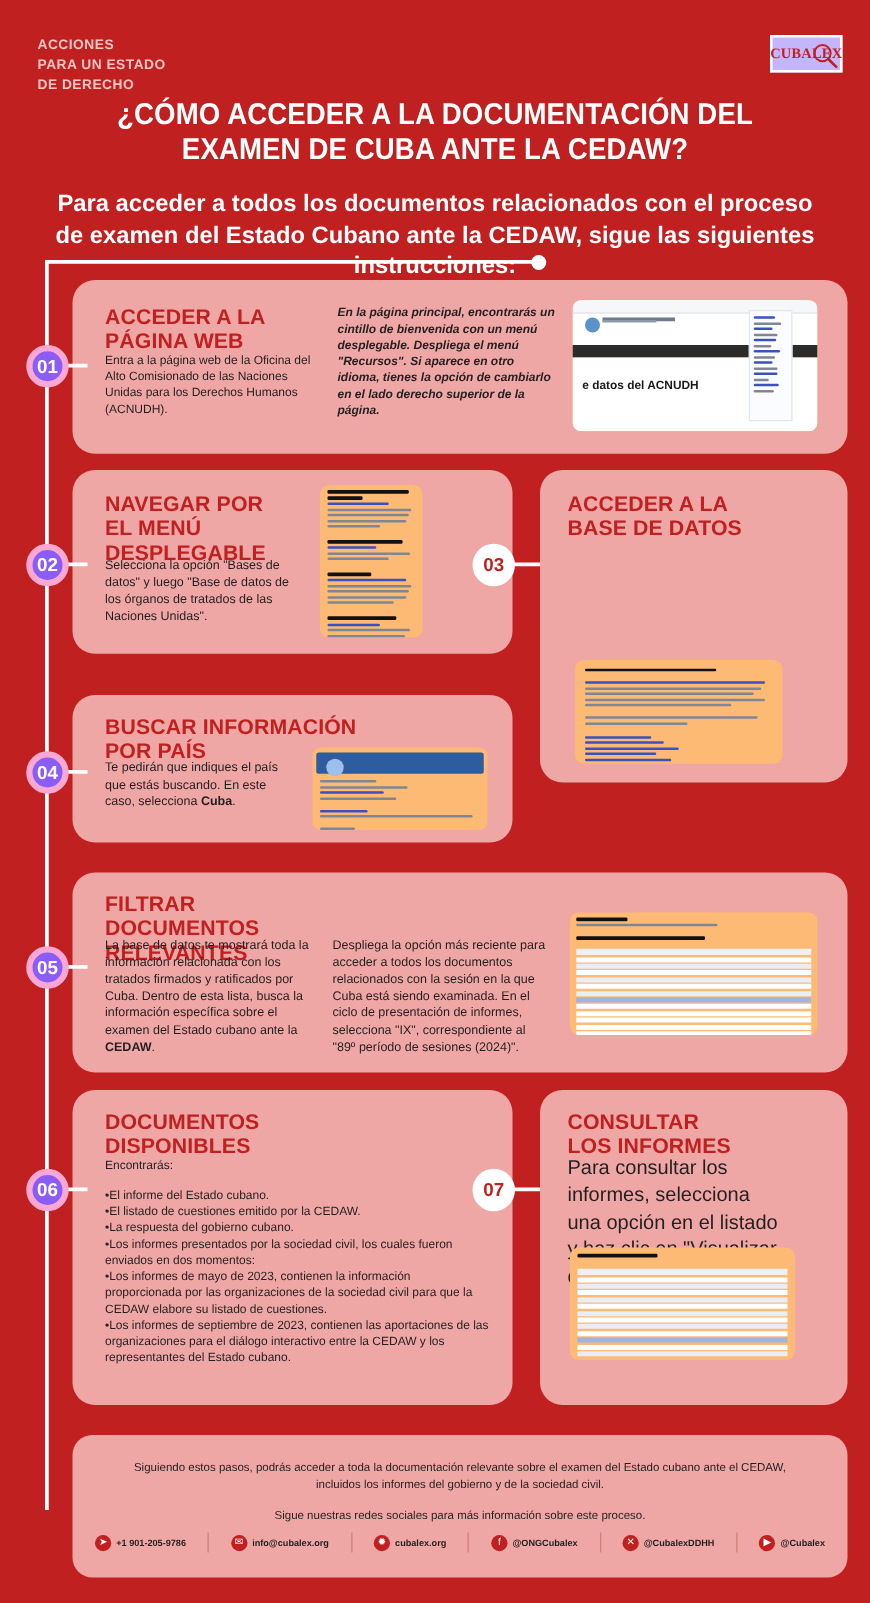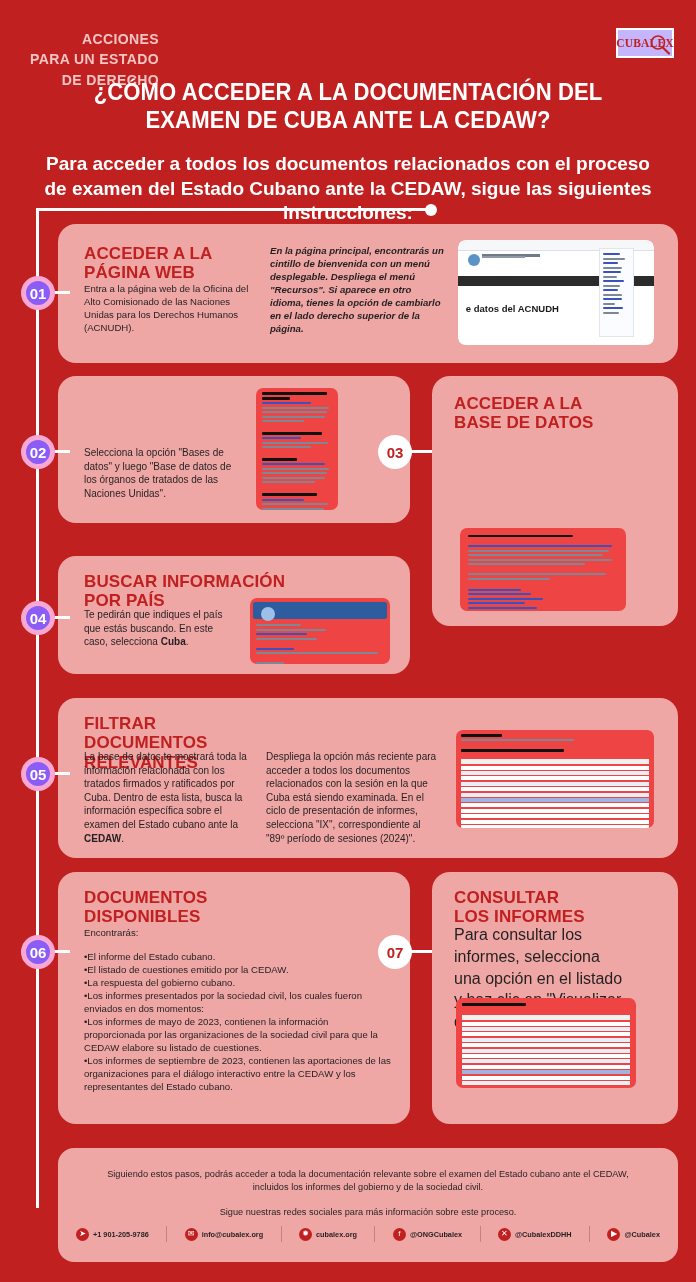--- a/index.html
+++ b/index.html
@@ -19,26 +19,25 @@
     height: 1282px;
     background: #C0201F;
   }
 
   
   .brand-tag {
     position: absolute;
     left: 30px;
     top: 29px;
     color: #F4C5C3;
-    font-size: 14px;
+    font-size: 11px;
     font-weight: bold;
     letter-spacing: 0.4px;
     line-height: 1.45;
     text-transform: uppercase;
-    text-align: right;
   }
 
   .logo-box {
     position: absolute;
     right: 22px;
     top: 28px;
     width: 58px;
     height: 30px;
     background: #c4b5fd;
     border: 2px solid #ffffff;
@@ -166,21 +165,21 @@
   }
   .card-p.ital {
     font-style: italic;
     font-weight: 600;
   }
   .card-p b { font-weight: bold; }
 
   
   .shot {
     position: absolute;
-    background: #ef4444;
+    background: #fdba74;
     border-radius: 7px;
     overflow: hidden;
   }
   .shot-inner { position: relative; width: 100%; height: 100%; }
 
   .s-topbar { position:absolute; left:0; top:0; right:0; height:10%; background:#f6f7f8; border-bottom:1px solid #dde; }
   .s-unbar  { position:absolute; left:0; top:10%; right:0; height:24%; background:#ffffff; }
   .s-navbar { position:absolute; left:0; top:34%; right:0; height:10%; background:#2b2b2b; }
   .s-body   { position:absolute; left:0; top:44%; right:0; bottom:0; background:#ffffff; }
   .s-menu   { position:absolute; right:10%; top:8%; width:18%; bottom:8%; background:#fafcff; border:1px solid #e0e6f0; }
@@ -311,20 +310,25 @@
           </div>
         </div>
         <div class="s-acnudh">e datos del ACNUDH</div>
       </div>
     </div>
   </div>
   <div class="connector" style="left:42px; top:291px; width:28px;"></div>
   <div class="node" style="left:21px; top:276px;">01</div>
 
   <div class="card" style="left:58px; top:376px; width:352px; height:147px;">
+    <div class="card-h" style="position:absolute; left:26px; top:18px; width:160px;">
+      <div>NAVEGAR POR</div>
+      <div>EL MENÚ</div>
+      <div>DESPLEGABLE</div>
+    </div>
     <div class="card-p" style="position:absolute; left:26px; top:70px; width:155px; font-size:10px;">Selecciona la opción "Bases de datos" y luego "Base de datos de los órganos de tratados de las Naciones Unidas".</div>
 
     <div class="shot" style="left:198px; top:12px; width:82px; height:122px;">
       <div class="lines-doc">
         <div class="ln head" style="width:92%"></div>
           <div class="ln head" style="width:40%"></div>
         <div class="ln blue" style="width:70%"></div>
         <div class="ln" style="width:96%"></div>
           <div class="ln" style="width:92%"></div>
         <div class="ln" style="width:90%"></div>

